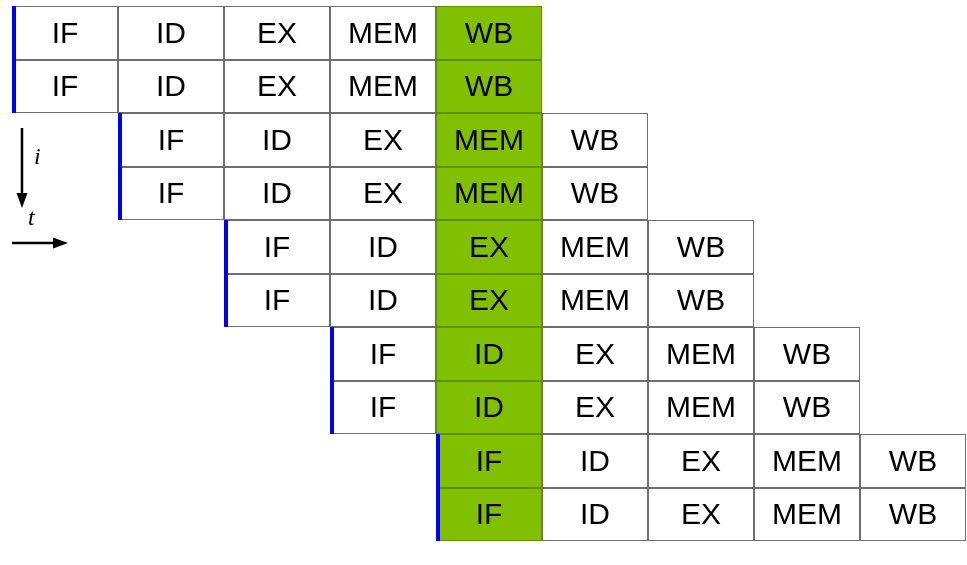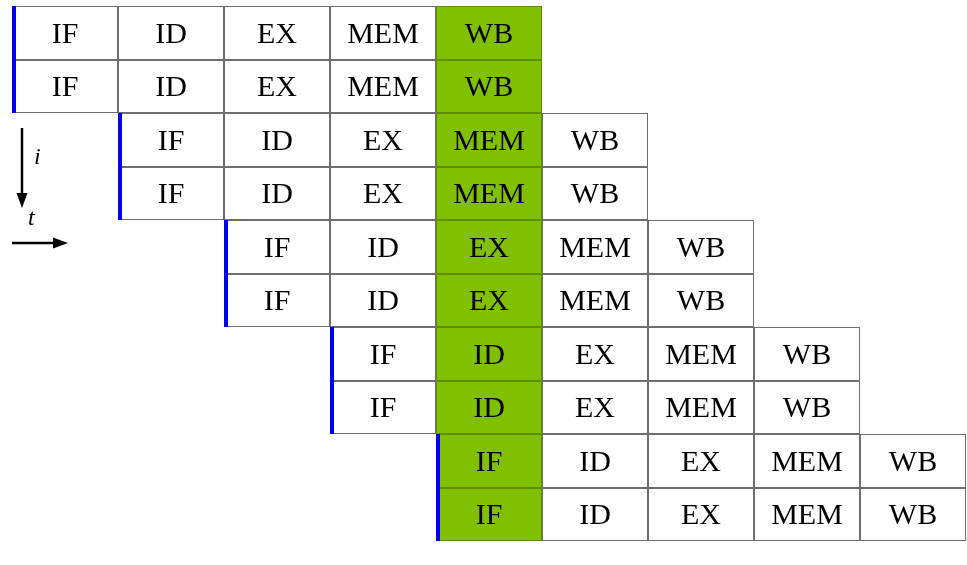--- a/index.html
+++ b/index.html
@@ -24,21 +24,21 @@
 
   
   .cell {
     position: absolute;
     box-sizing: border-box;
     border: 1px solid #6e6e6e;
     background: #ffffff;
     display: flex;
     align-items: center;
     justify-content: center;
-    font-family: Liberation Serif, serif;
+    font-family: Liberation Sans, sans-serif;
     font-size: 30px;
     line-height: 1;
     color: #000000;
     letter-spacing: 0px;
     white-space: nowrap;
   }
   .cell.hl {
     background: #80c000;
     border-color: #5f8f00;
     z-index: 2;

